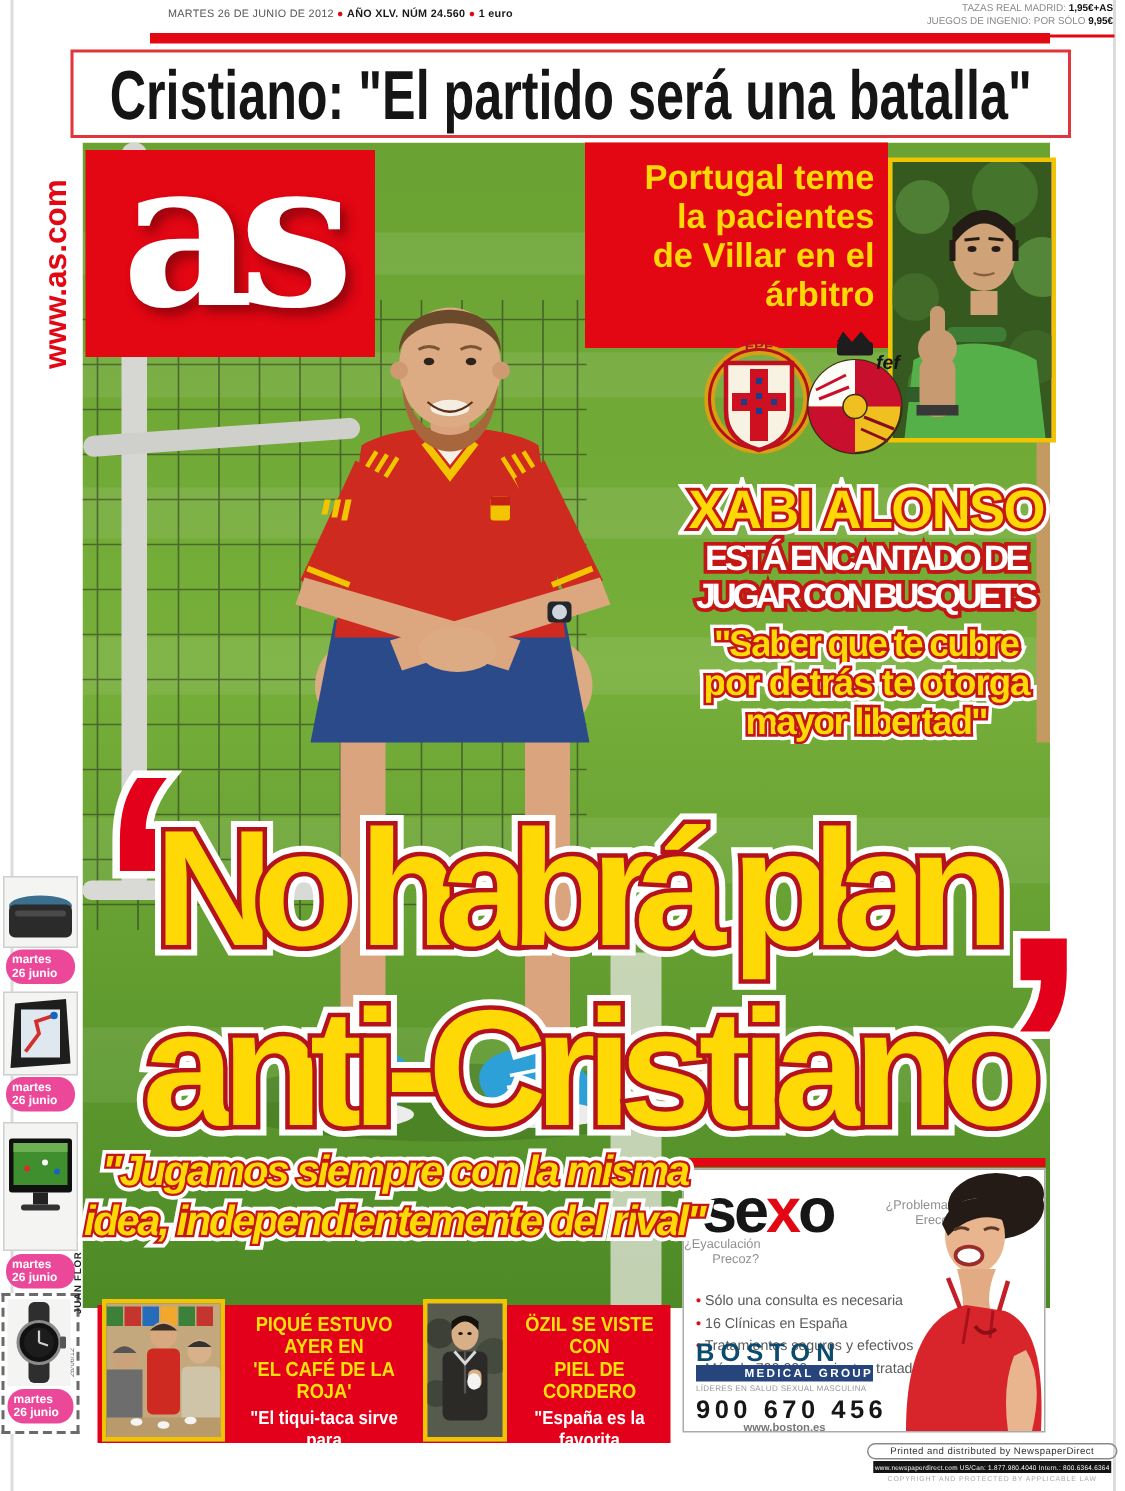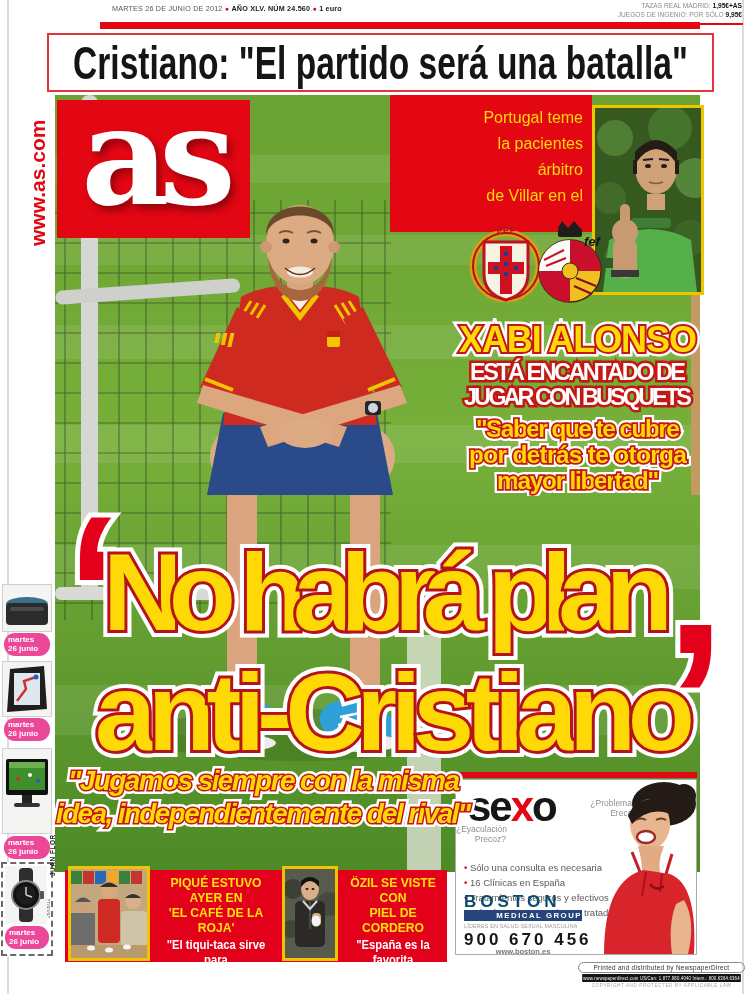--- a/index.html
+++ b/index.html
@@ -21,21 +21,21 @@
   .masthead{position:absolute;left:57px;top:100px;width:193px;height:138px;background:#e30613;z-index:5;
             display:flex;align-items:center;justify-content:center;overflow:visible;}
   .masthead span{font-family:"DejaVu Serif",serif;font-weight:bold;font-size:136px;line-height:1;
                  color:#fff;letter-spacing:-10px;margin-top:-26px;text-shadow:4px 5px 7px rgba(0,0,0,.35);}
   .vert{writing-mode:vertical-rl;transform:rotate(180deg);}
   .website{position:absolute;left:26px;top:96px;height:150px;font-size:21px;font-weight:bold;color:#e30613;z-index:5;}
   .credit{position:absolute;left:49px;top:818px;height:58px;font-size:6.5px;font-weight:bold;color:#222;z-index:6;letter-spacing:.5px;}
   
   .teaser{position:absolute;left:390px;top:95px;width:202px;height:137px;background:#e30613;z-index:4;
           text-align:right;padding:10px 9px 0 0;box-sizing:border-box;}
-  .teaser div{font-size:16px;line-height:26px;font-weight:normal;color:#ffd905;}
+  .teaser div{font-size:23px;line-height:26px;font-weight:bold;color:#ffd905;}
   
   .photo-main{position:absolute;left:55px;top:95px;width:645px;height:777px;z-index:1;}
   .photo-main svg{display:block;}
   .cr-photo{position:absolute;left:592px;top:105px;width:112px;height:190px;border:3px solid #f0c400;
             box-sizing:border-box;z-index:5;box-shadow:inset 0 0 0 1px #c03;}
   .crests{position:absolute;left:438px;top:216px;width:180px;height:96px;z-index:6;}
   
   .xabi-svg{position:absolute;left:452px;top:318px;width:252px;height:178px;z-index:6;}
   .headline-svg{position:absolute;left:50px;top:498px;width:665px;height:275px;z-index:6;}
   .subquote-svg{position:absolute;left:50px;top:760px;width:435px;height:80px;z-index:6;}
@@ -194,22 +194,22 @@
   </div>
 
   <div class="masthead">
     <span>as</span>
   </div>
   <div class="website vert">www.as.com</div>
 
   <div class="teaser">
     <div>Portugal teme</div>
     <div>la pacientes</div>
+    <div>de Villar en el</div>
     <div>árbitro</div>
-    <div>de Villar en el</div>
   </div>
 
   <div class="cr-photo">
     <svg width="106" height="184" viewBox="0 0 106 184">
       <rect width="106" height="184" fill="#35591f"></rect>
       <g opacity=".8">
         <circle cx="20" cy="30" r="18" fill="#57893a"></circle>
           <circle cx="75" cy="20" r="22" fill="#4a7b31"></circle>
         <circle cx="100" cy="70" r="20" fill="#5d9140"></circle>
           <circle cx="15" cy="90" r="16" fill="#466f2c"></circle>

